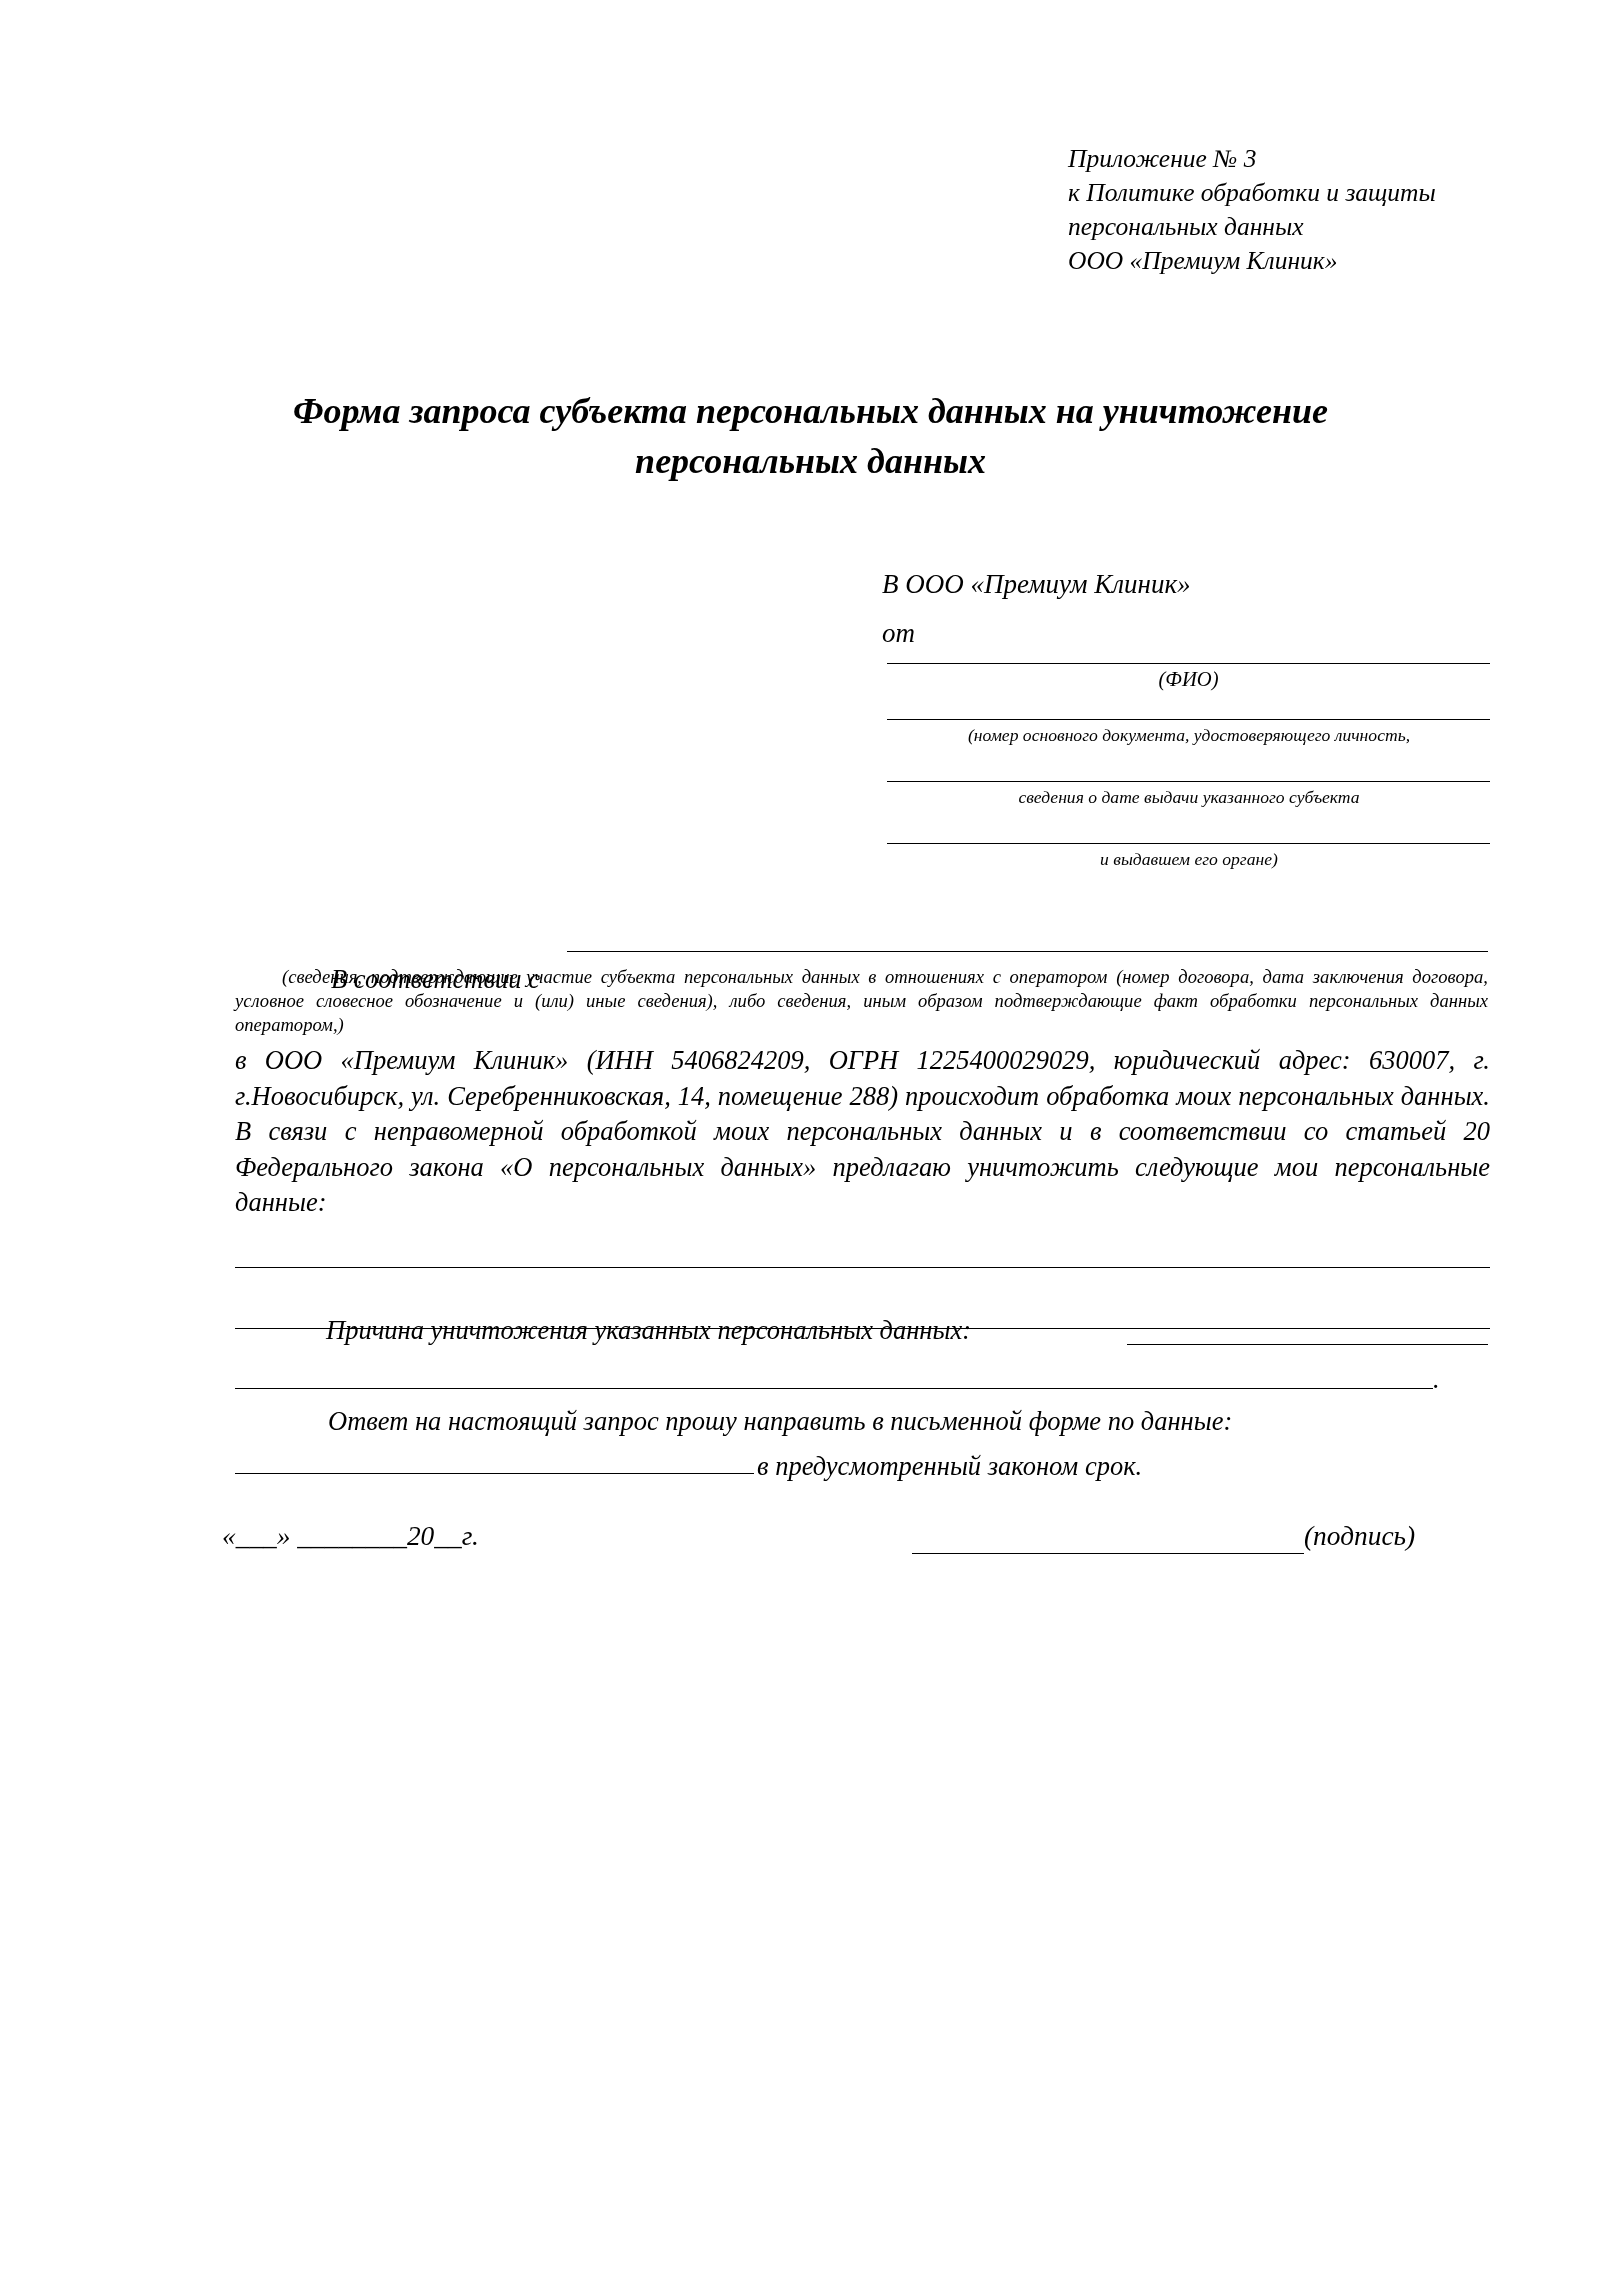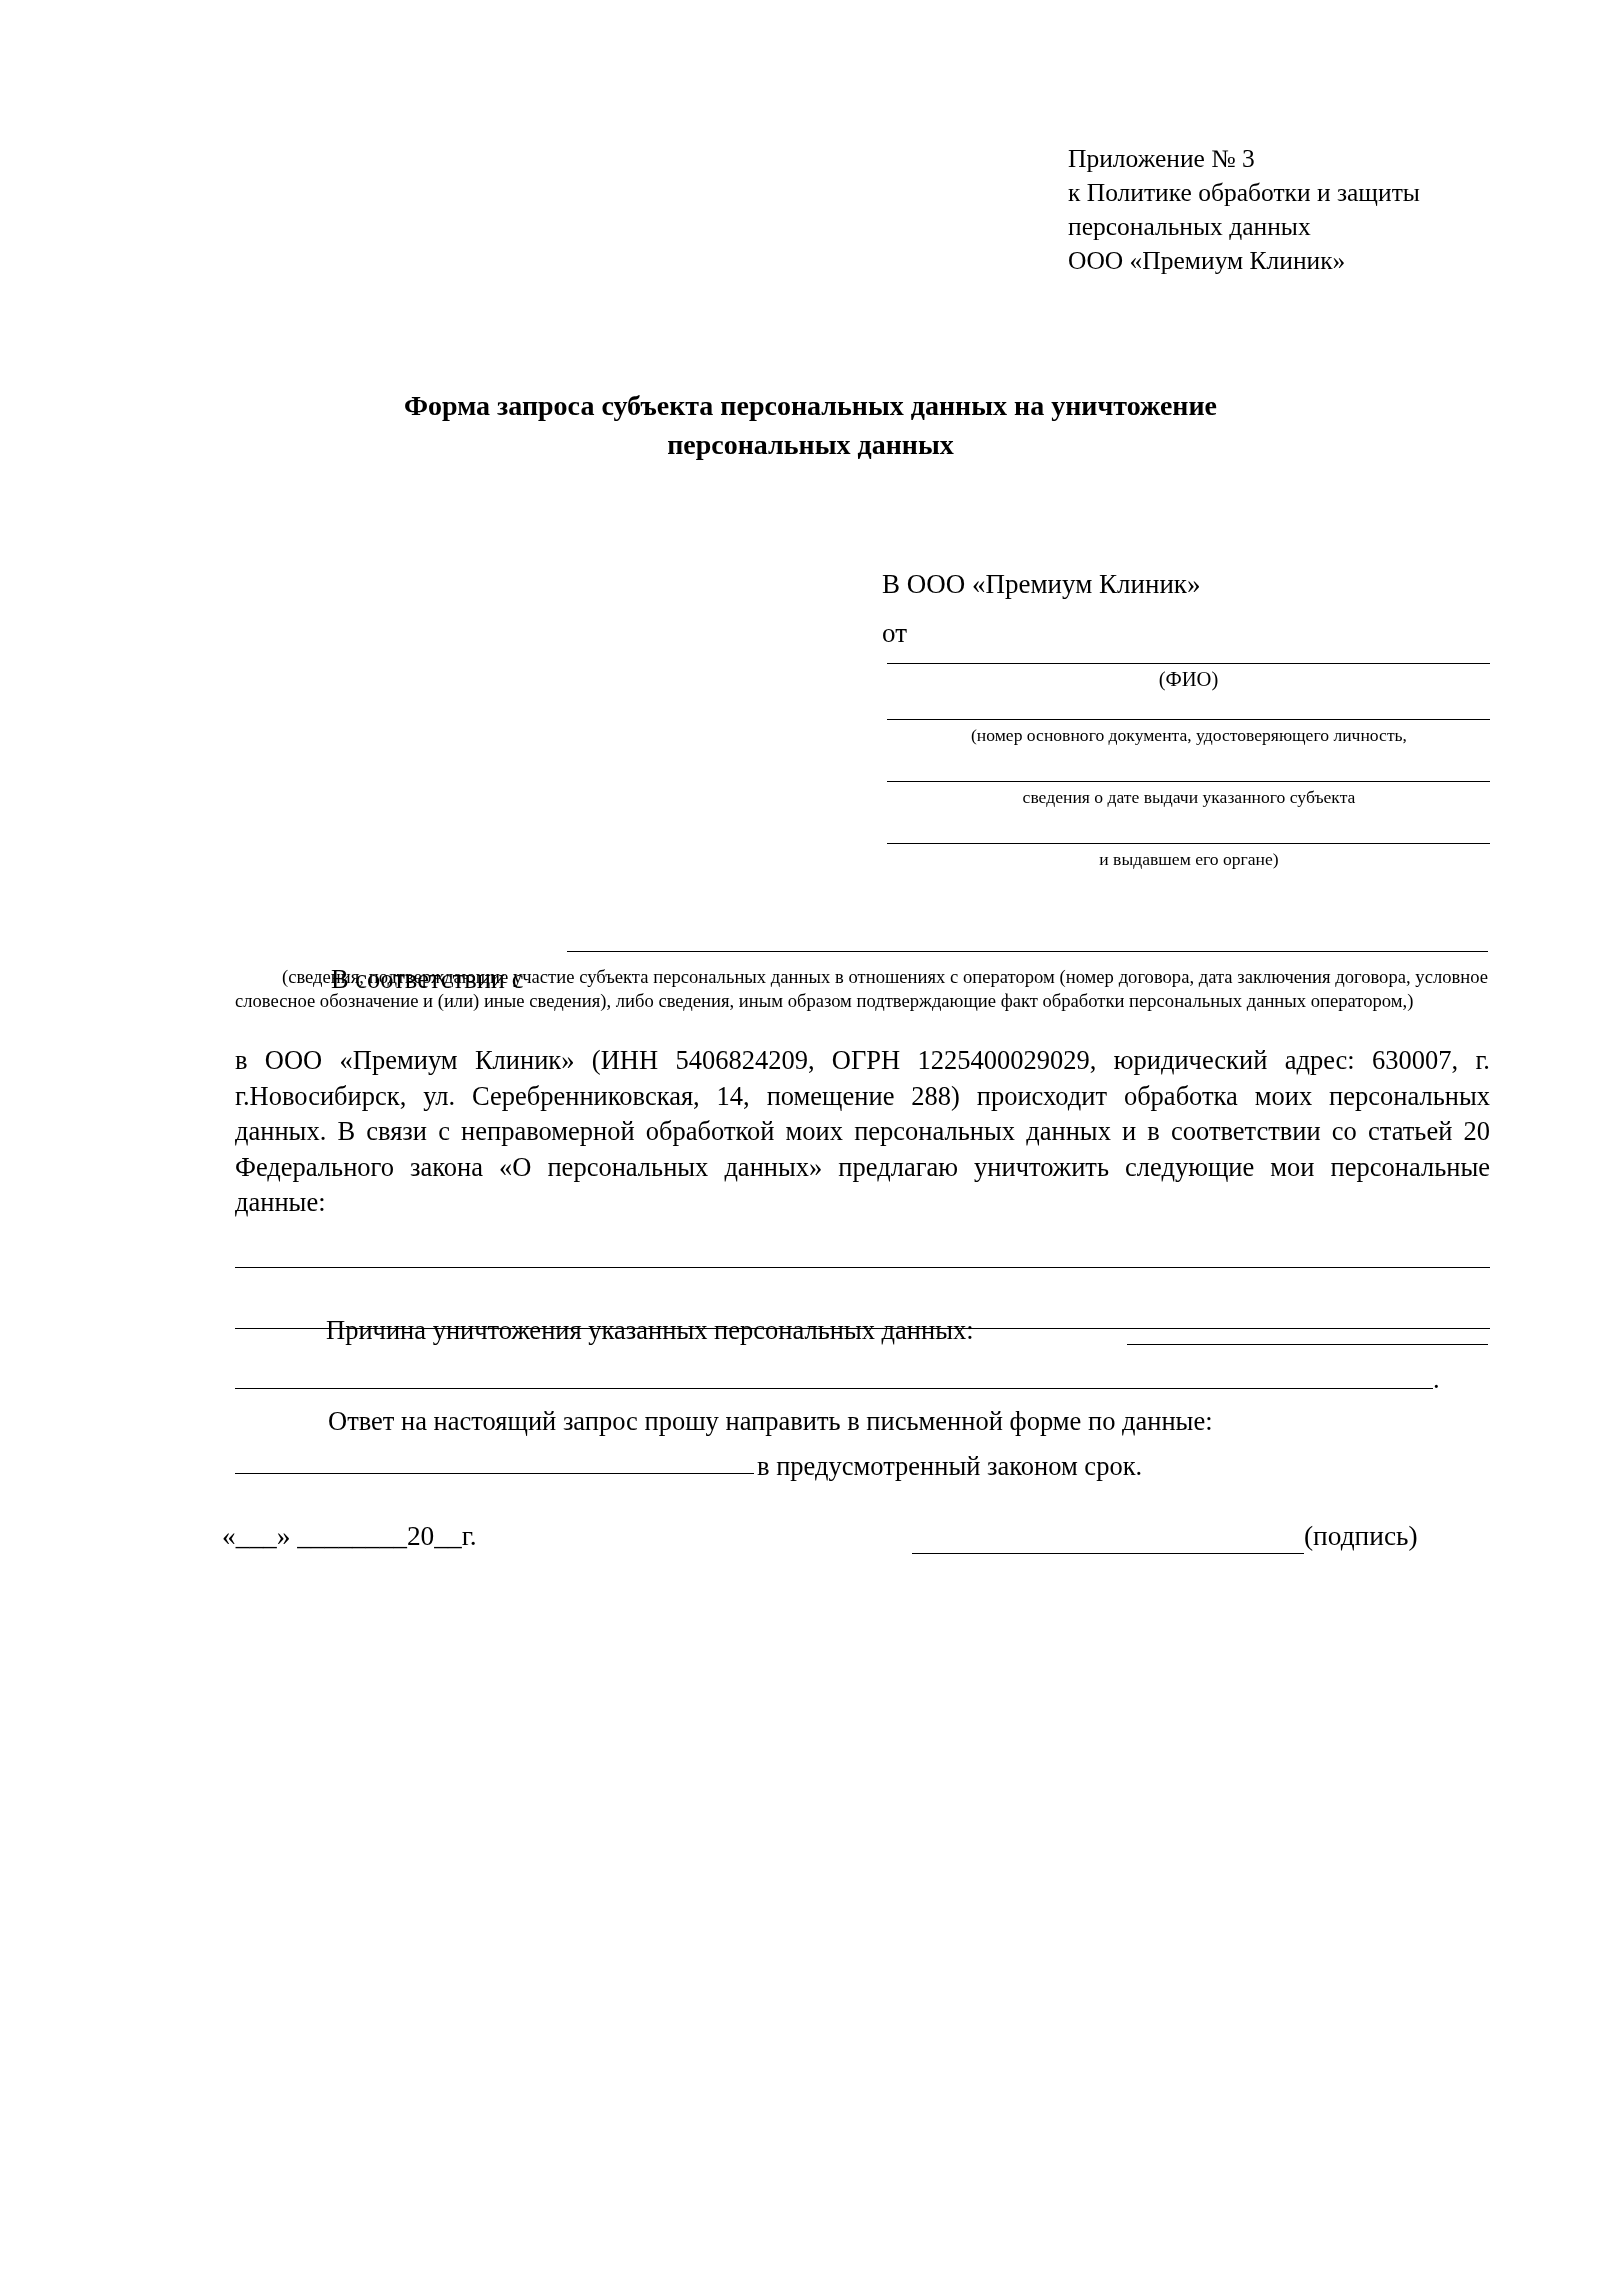--- a/index.html
+++ b/index.html
@@ -14,20 +14,21 @@
     color: #000000;
     position: relative;
     overflow: hidden;
   }
   .page {
     position: relative;
     width: 1621px;
     height: 2293px;
     padding: 0;
     box-sizing: border-box;
+    font-style: italic;
   }
 
   
   .header-block {
     position: absolute;
     left: 1068px;
     top: 142px;
     width: 510px;
     font-size: 25.5px;
     line-height: 1.33;
@@ -36,21 +37,21 @@
   .header-block div { white-space: nowrap; }
 
   
   .title {
     position: absolute;
     left: 232px;
     top: 387px;
     width: 1157px;
     text-align: center;
     font-weight: bold;
-    font-size: 28px;
+    font-size: 36px;
     line-height: 1.38;
   }
 
   
   .addressee {
     position: absolute;
     left: 882px;
     top: 567px;
     width: 598px;
     font-size: 27px;

